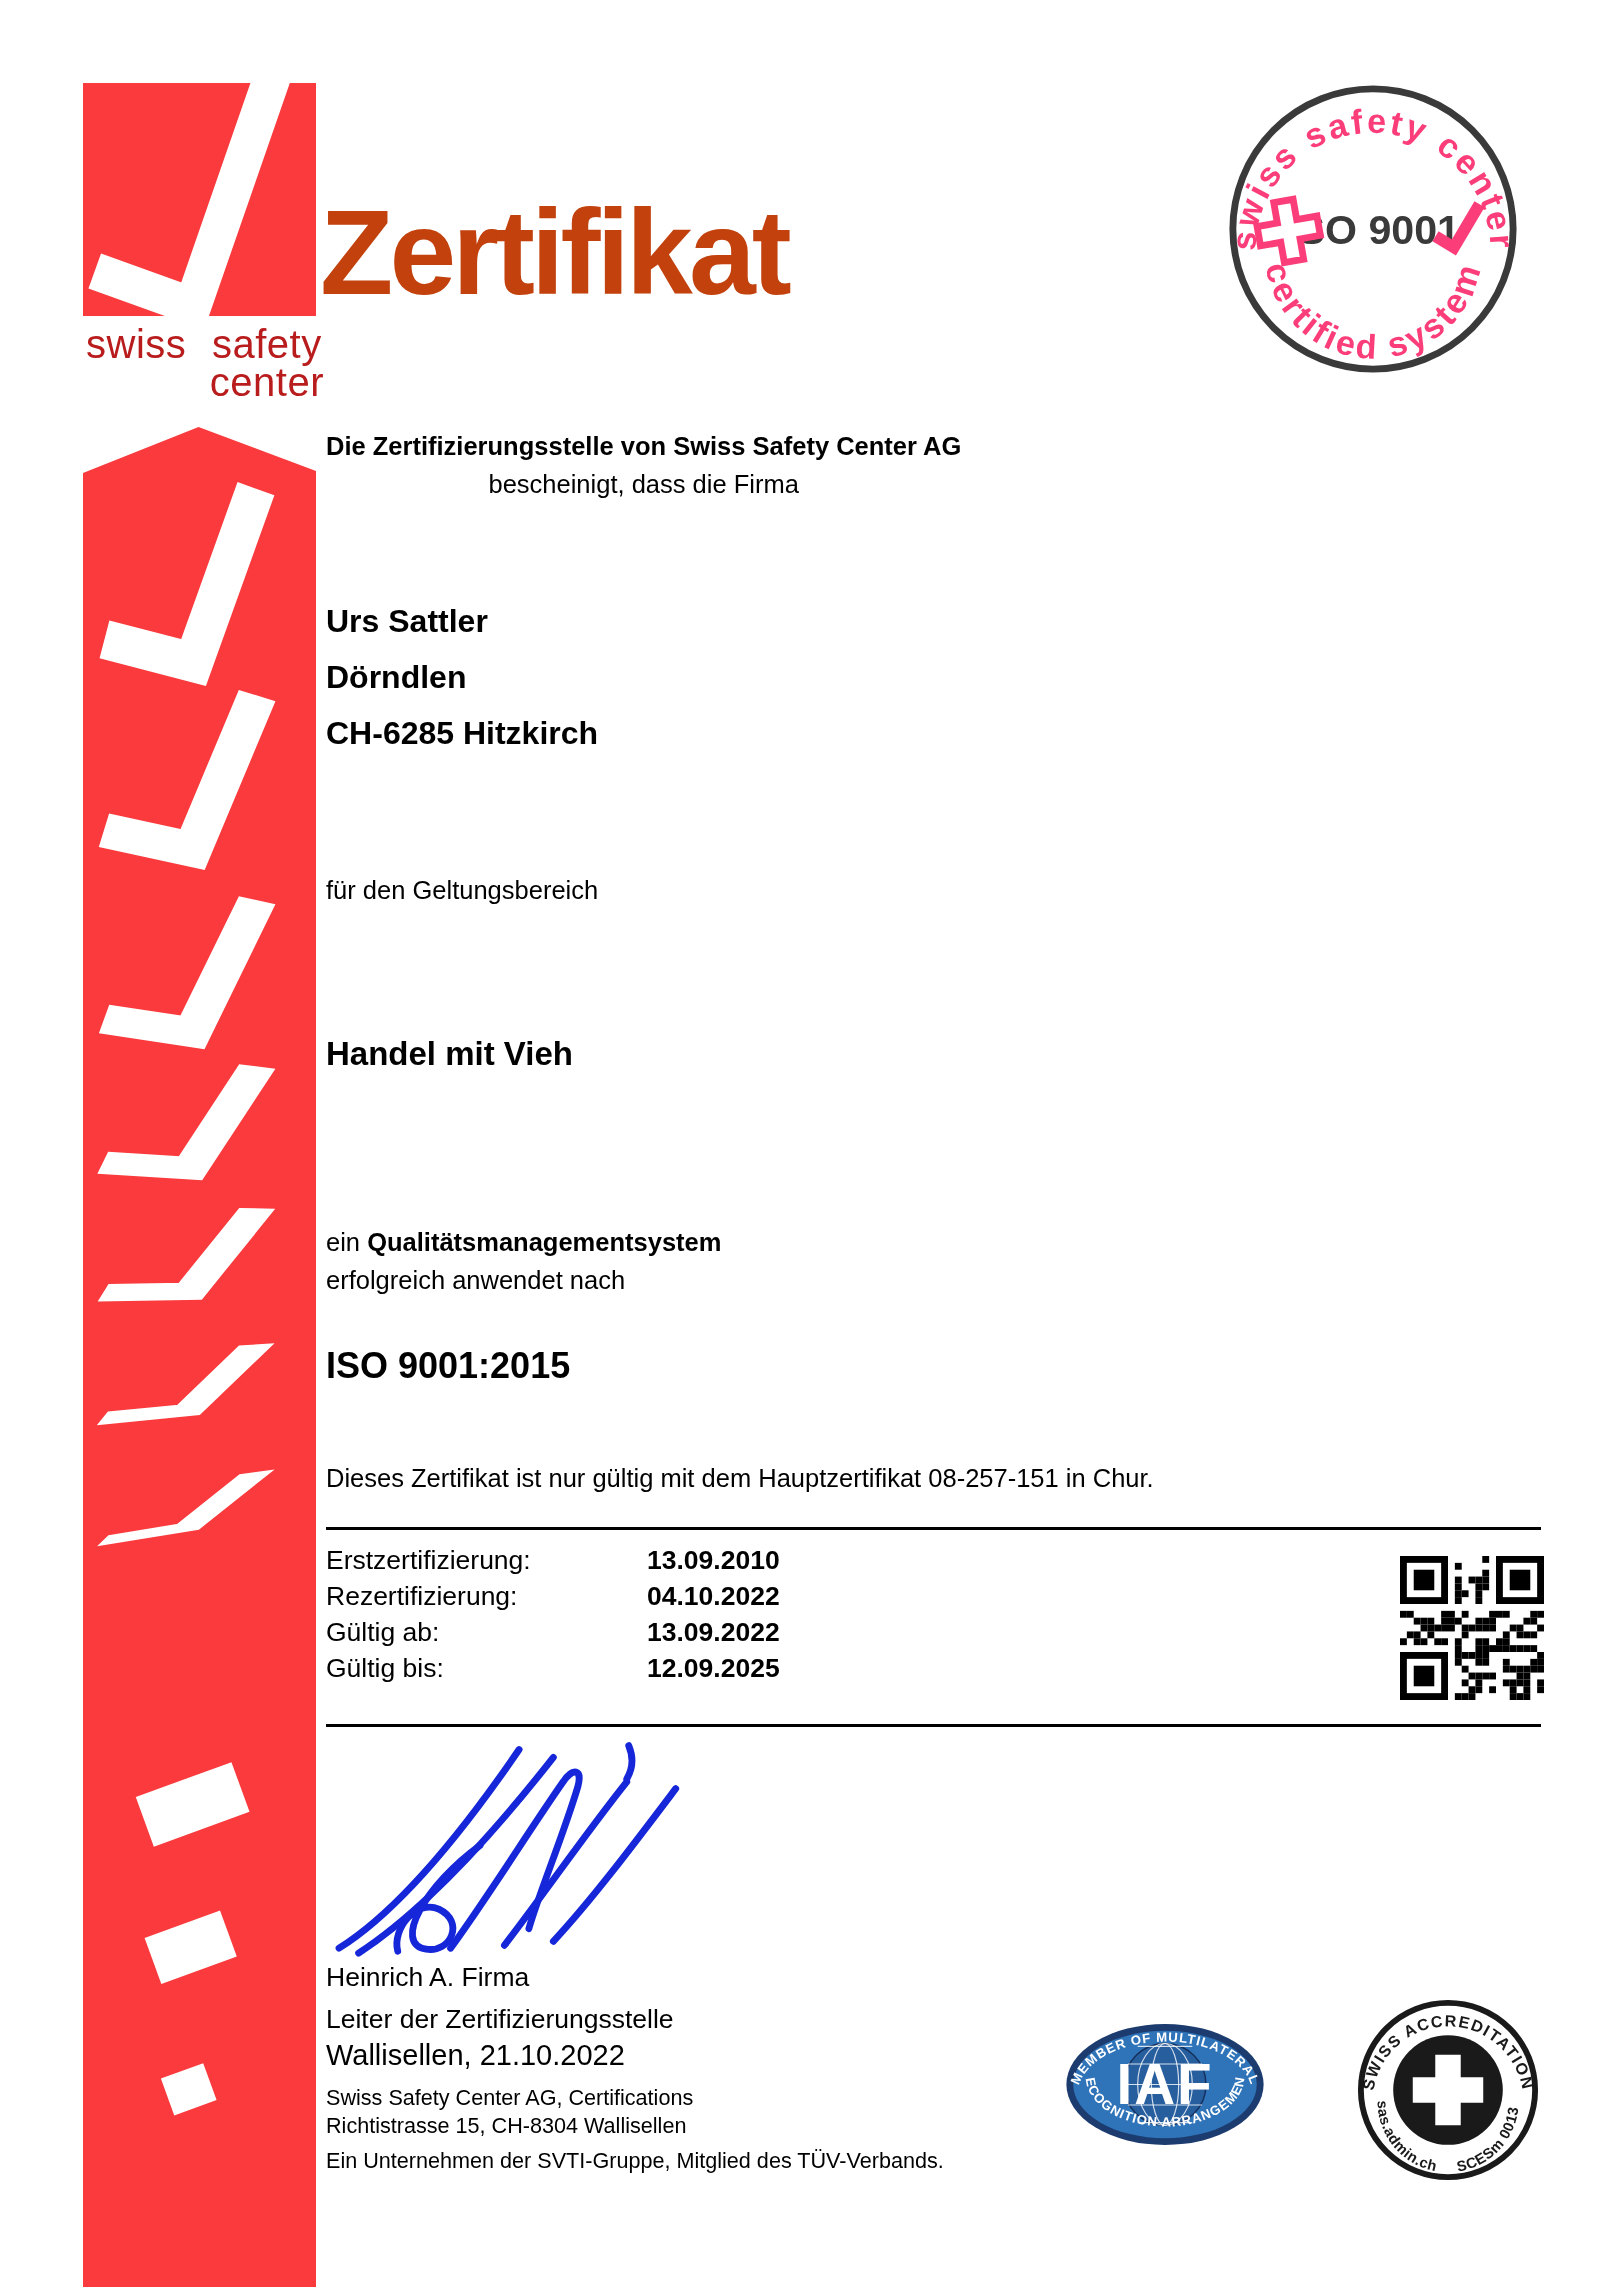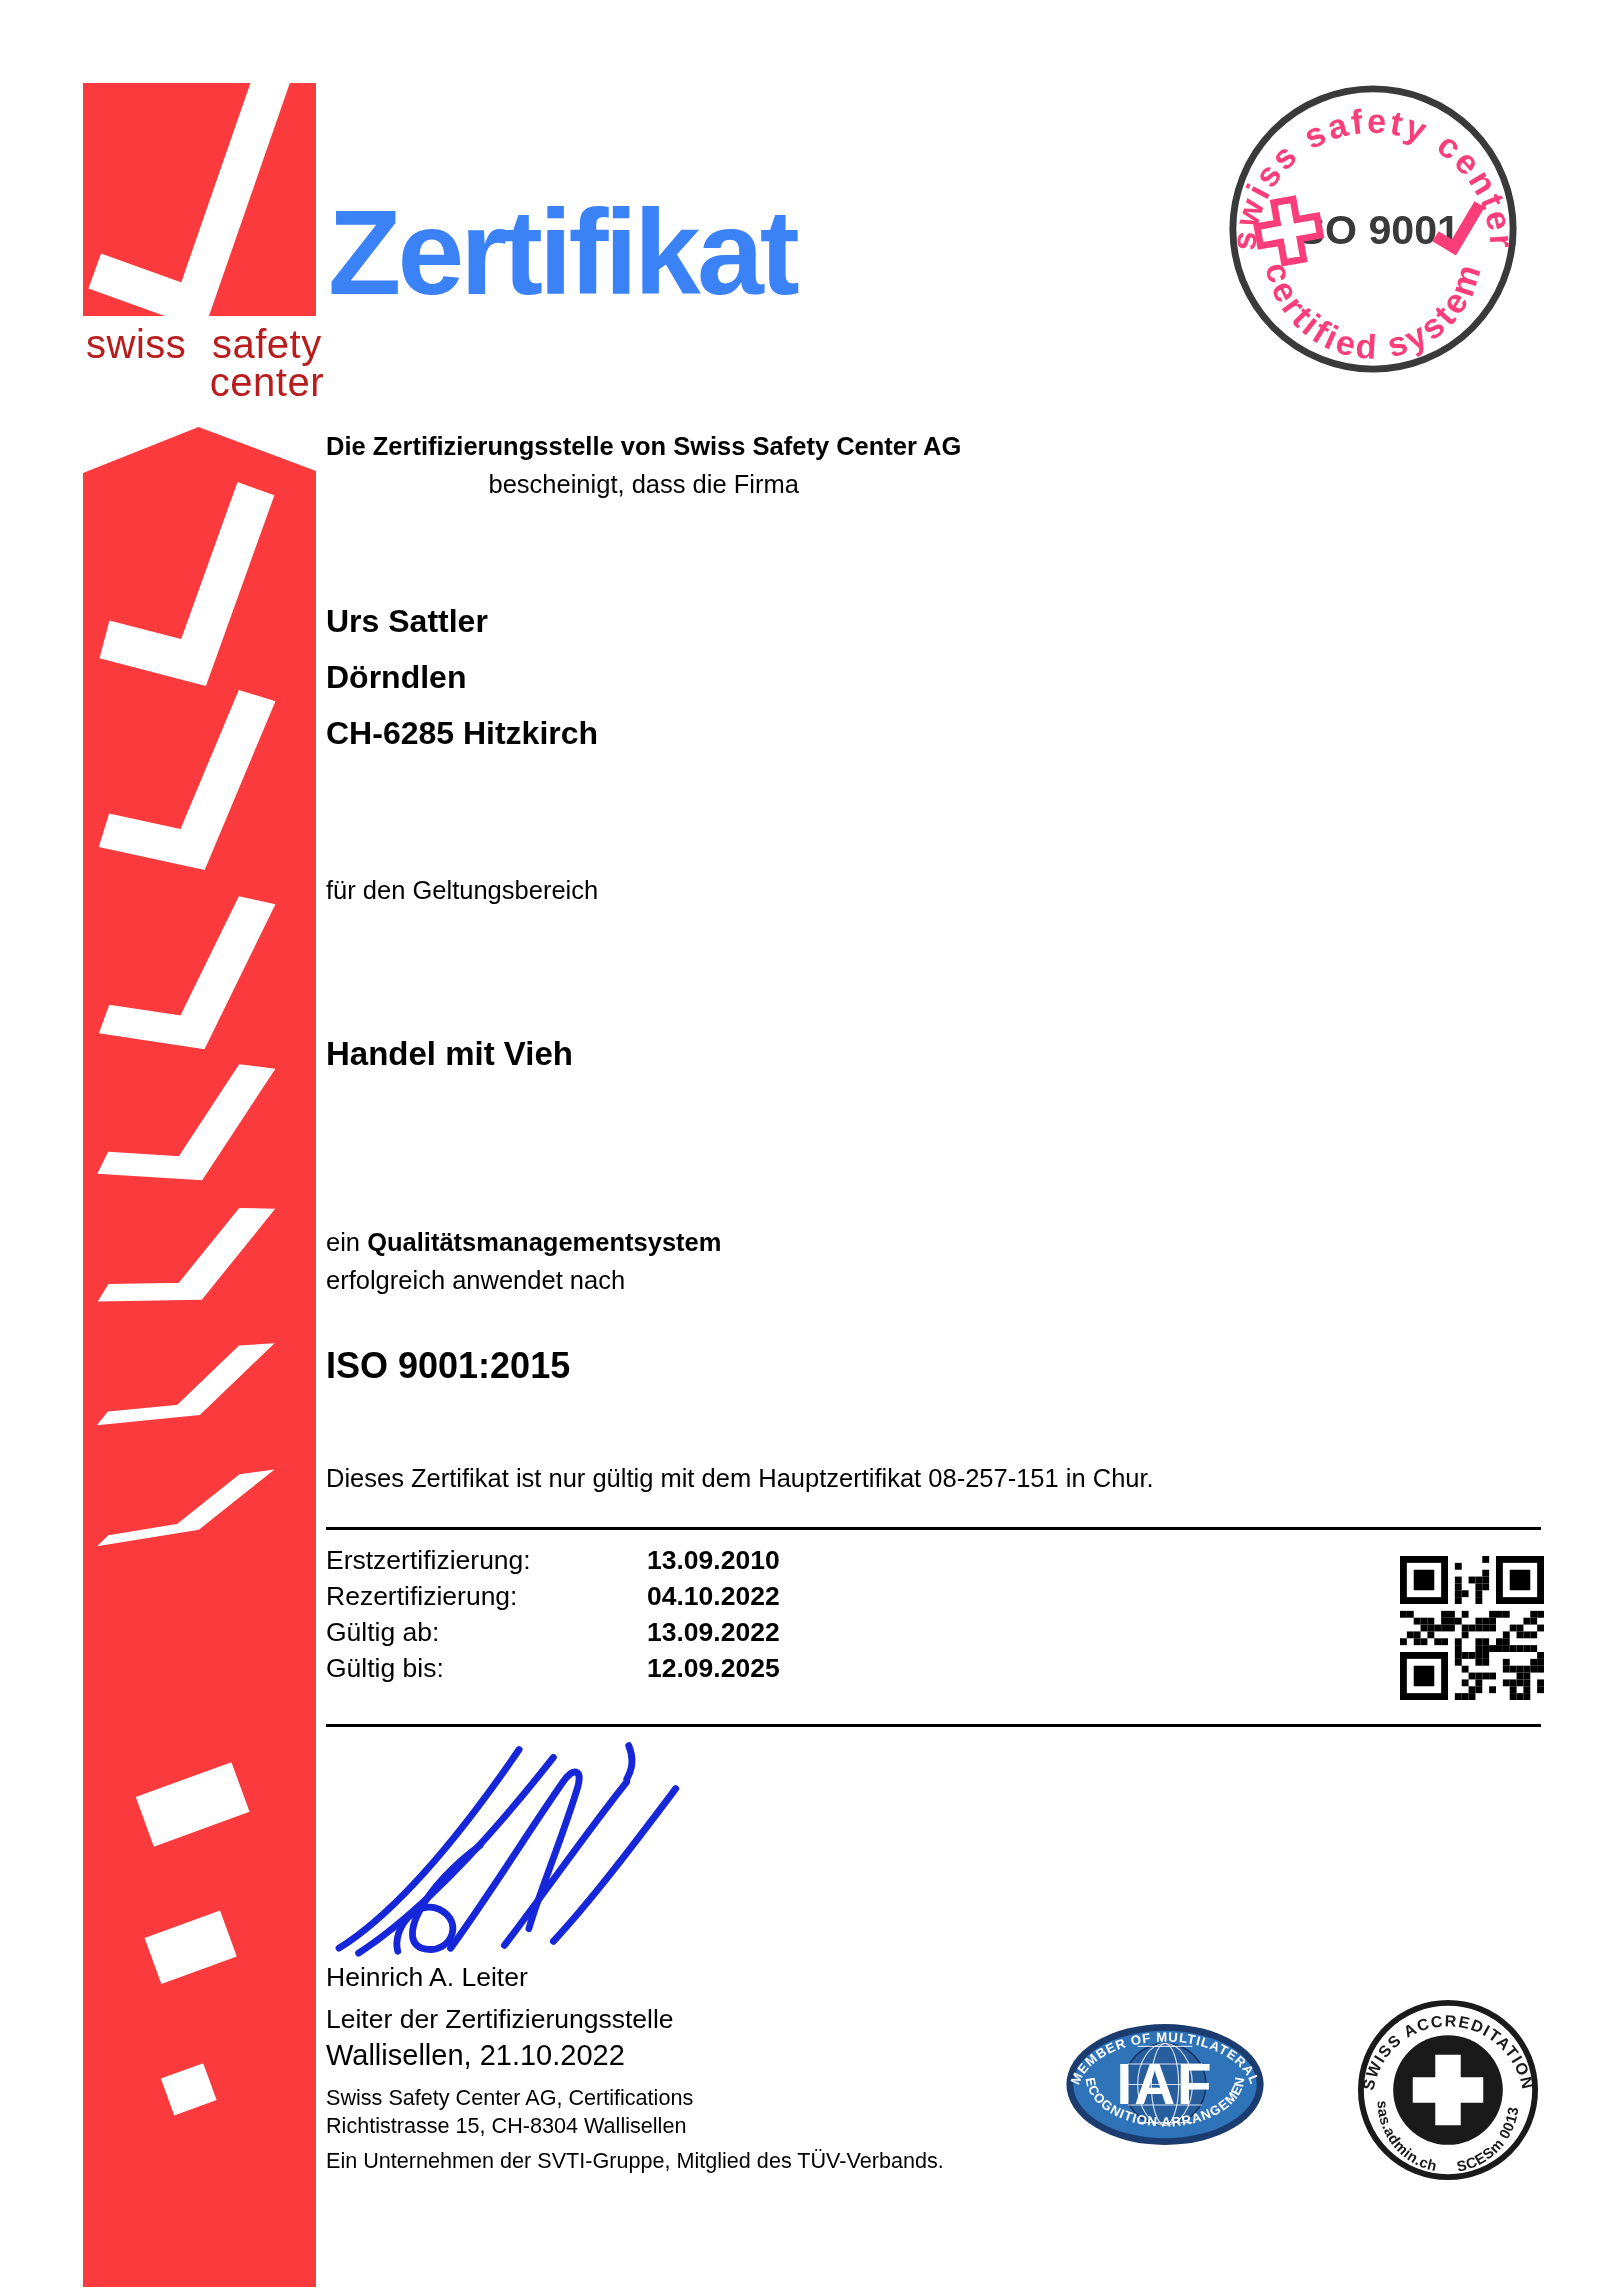--- a/index.html
+++ b/index.html
@@ -2,21 +2,21 @@
 <html><head>
 <meta charset="utf-8">
 <style>
   html,body{margin:0;padding:0;}
   body{font-family:"Liberation Sans",sans-serif;background:#888;}
   #page{position:relative;width:1621px;height:2293px;background:#fff;overflow:hidden;margin:0 auto;}
   .abs{position:absolute;}
   .bold{font-weight:bold;}
 
   
-  .doc-title{left:328px;top:192px;font-size:120px;font-weight:bold;letter-spacing:-3.9px;line-height:1;color:#3b82f6;}
+  .doc-title{left:320px;top:192px;font-size:120px;font-weight:bold;letter-spacing:-3.9px;line-height:1;color:#c2410c;}
 
   
   .logo-words{left:86px;top:325px;display:flex;gap:23.5px;color:#b91c1c;font-size:40px;line-height:0.95;letter-spacing:0.5px;}
   .logo-words .col{display:flex;flex-direction:column;text-align:center;}
 
   
   .intro{left:326px;top:427px;font-size:25.5px;line-height:38px;text-align:center;}
   .company{left:326px;top:593px;font-size:32px;font-weight:bold;line-height:56px;}
   .scope-intro{left:326px;top:876px;font-size:25.5px;}
   .scope-value{left:326px;top:1035px;font-size:33px;font-weight:bold;}
@@ -304,21 +304,21 @@
       <path d="M 6,225 C 70,185 140,95 190,22"></path>
       <path d="M 26,230 C 95,185 170,100 225,30"></path>
       <path d="M 66,228 C 60,205 85,175 108,185 C 135,198 120,230 95,226 C 60,220 95,160 150,120"></path>
       <path d="M 120,225 C 160,170 200,105 235,55 C 245,40 255,42 250,60 C 235,110 210,170 200,205"></path>
       <path d="M 175,222 C 215,170 260,105 300,55"></path>
       <path d="M 225,218 C 265,175 310,115 350,62"></path>
       <path d="M 302,18 C 307,30 306,42 300,52"></path>
     </g>
   </svg>
   <div class="abs sig-name">
-    <div>Heinrich A. Leiter</div>
+    <div>Heinrich A. Firma</div>
     <div>Leiter der Zertifizierungsstelle</div>
   </div>
 
   <div class="abs place-date">Wallisellen, 21.10.2022</div>
   <div class="abs footer-org">
     <div>Swiss Safety Center AG, Certifications</div>
     <div>Richtistrasse 15, CH-8304 Wallisellen</div>
   </div>
   <div class="abs footer-note">Ein Unternehmen der SVTI-Gruppe, Mitglied des TÜV-Verbands.</div>
 

